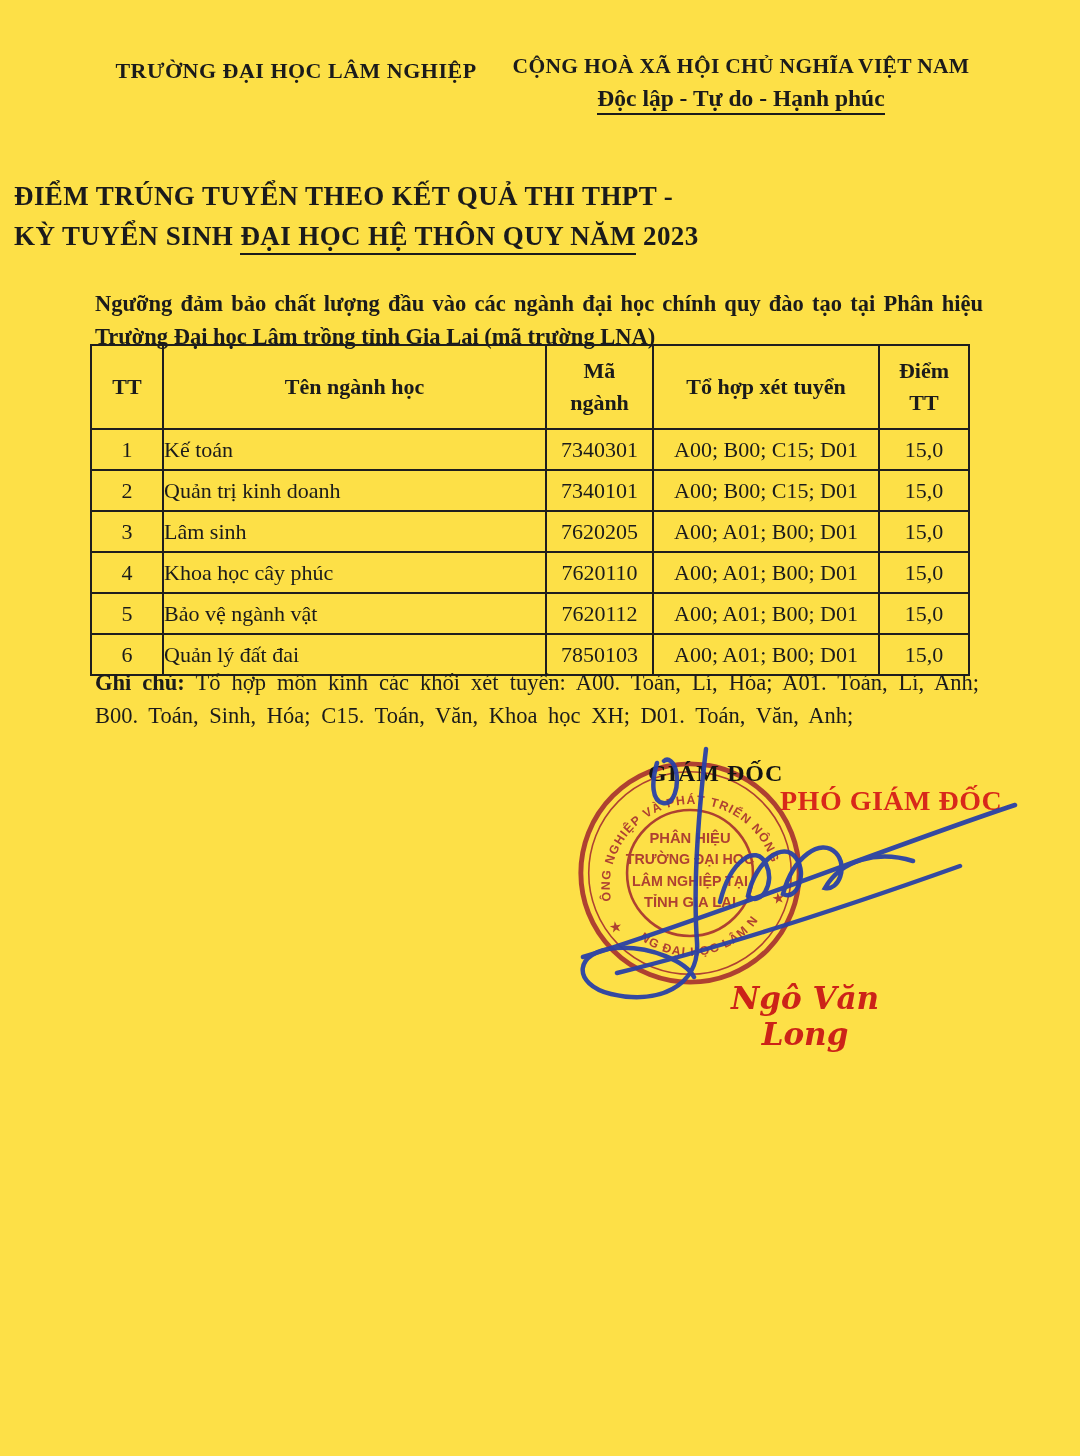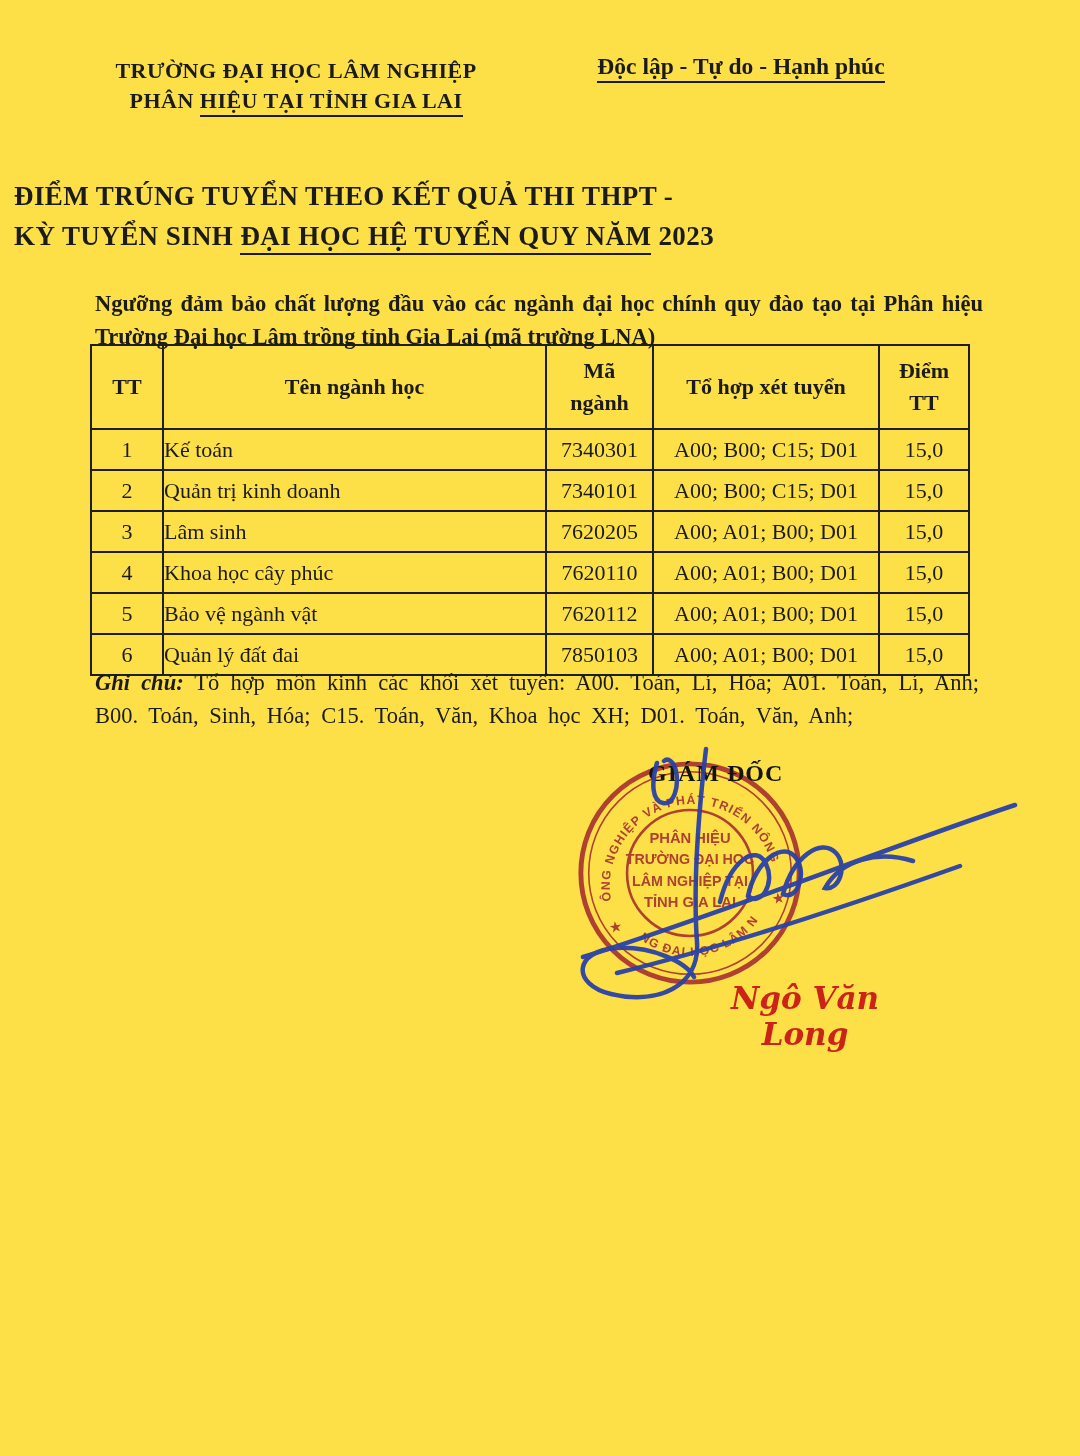--- a/index.html
+++ b/index.html
@@ -55,21 +55,21 @@
   .col-code{width:107px;}
   .col-combo{width:226px;}
   .col-score{width:90px;}
   td.c-tt,td.c-code,td.c-combo,td.c-score{text-align:center;}
   td.c-name{text-align:left;padding-left:15px;}
   
   .note{
     position:absolute;left:95px;top:666px;width:884px;
     font-size:22.5px;line-height:33px;text-align:justify;word-spacing:5px;
   }
-  .note .lbl{font-weight:bold;font-style:italic;}
+  .note .lbl{font-weight:bold;}
   
   .sig-area{position:absolute;left:0;top:735px;width:1080px;height:330px;padding-left:28px;}
   .role-black{
     position:absolute;left:648px;top:25px;width:180px;
     font-size:24px;font-weight:bold;letter-spacing:1px;color:#141414;z-index:3;
   }
   .role-red{
     position:absolute;left:780px;top:50px;width:230px;
     font-size:28px;font-weight:bold;letter-spacing:.5px;color:#d8281a;z-index:2;
   }
@@ -81,30 +81,30 @@
     font-size:31px;font-weight:bold;font-style:italic;color:#cc2318;z-index:2;
   }
 </style>
 </head>
 <body>
 
 <div class="page">
 
   <div class="hdr-left">
     <div>TRƯỜNG ĐẠI HỌC LÂM NGHIỆP</div>
-    <div><span>PHÂN </span><span class="u-thick">HIỆU TẠI TỈNH GIA LAI</span></div>
   </div>
 
   <div class="hdr-right">
+    <div class="l1">CỘNG HOÀ XÃ HỘI CHỦ NGHĨA VIỆT NAM</div>
     <div class="l2"><span class="u-thick">Độc lập - Tự do - Hạnh phúc</span></div>
   </div>
 
   <div class="doc-title">
     <div>ĐIỂM TRÚNG TUYỂN THEO KẾT QUẢ THI THPT -</div>
-    <div><span>KỲ TUYỂN SINH </span><span class="u-thick">ĐẠI HỌC HỆ TUYỂN QUY NĂM</span><span> 2023</span></div>
+    <div><span>KỲ TUYỂN SINH </span><span class="u-thick">ĐẠI HỌC HỆ THÔN QUY NĂM</span><span> 2023</span></div>
   </div>
 
   <div class="intro">Ngưỡng đảm bảo chất lượng đầu vào các ngành đại học chính quy đào tạo tại Phân hiệu Trường Đại học Lâm trồng tỉnh Gia Lai (mã trường LNA)</div>
 
   <table class="score">
     <colgroup>
       <col class="col-tt">
         <col class="col-name">
         <col class="col-code">
         <col class="col-combo">
@@ -171,20 +171,21 @@
     </tbody>
   </table>
 
   <div class="note">
     <span class="lbl">Ghi chú:</span><span> Tổ hợp môn kinh các khối xét tuyển: A00. Toán, Lí, Hóa; A01. Toán, Lí, Anh; B00. Toán, Sinh, Hóa; C15. Toán, Văn, Khoa học XH; D01. Toán, Văn, Anh;</span>
   </div>
 
   <div class="sig-area">
 
     <div class="role-black">GIÁM ĐỐC</div>
+    <div class="role-red">PHÓ GIÁM ĐỐC</div>
 
     <div class="stamp-wrap">
       <svg viewBox="-120 -120 240 240" width="236" height="236">
         <circle r="111" fill="none" stroke-width="5" stroke="#a83430"></circle>
         <circle r="103" fill="none" stroke-width="1.6" stroke="#a83430"></circle>
         <circle r="64" fill="none" stroke-width="2.6" stroke="#a83430"></circle>
         <defs>
           <path id="arcTop" d="M -84 14 A 84 84 0 1 1 84 14"></path>
           <path id="arcBottom" d="M -62 57 A 84 84 0 0 0 62 57"></path>
         </defs>

